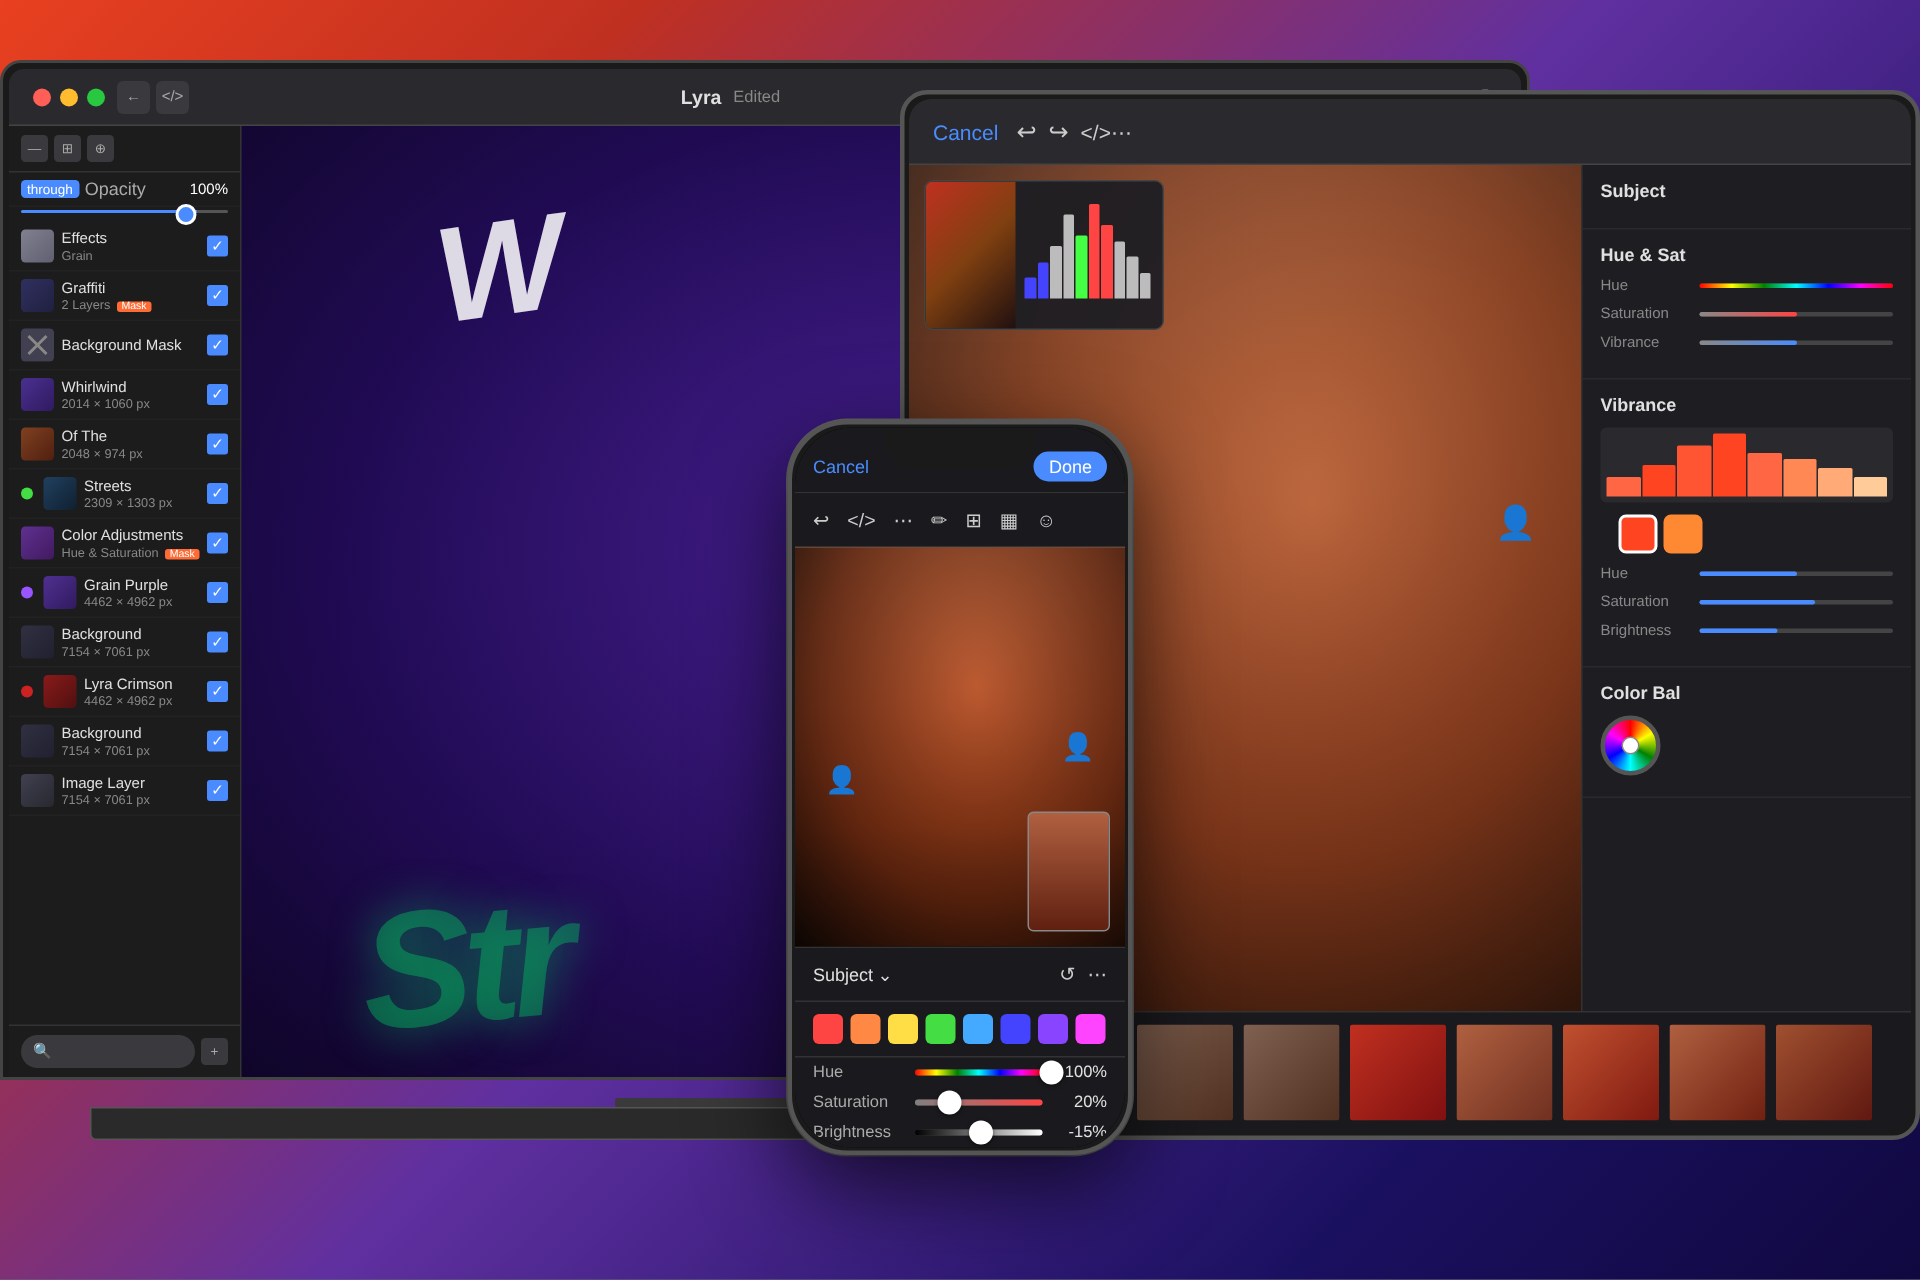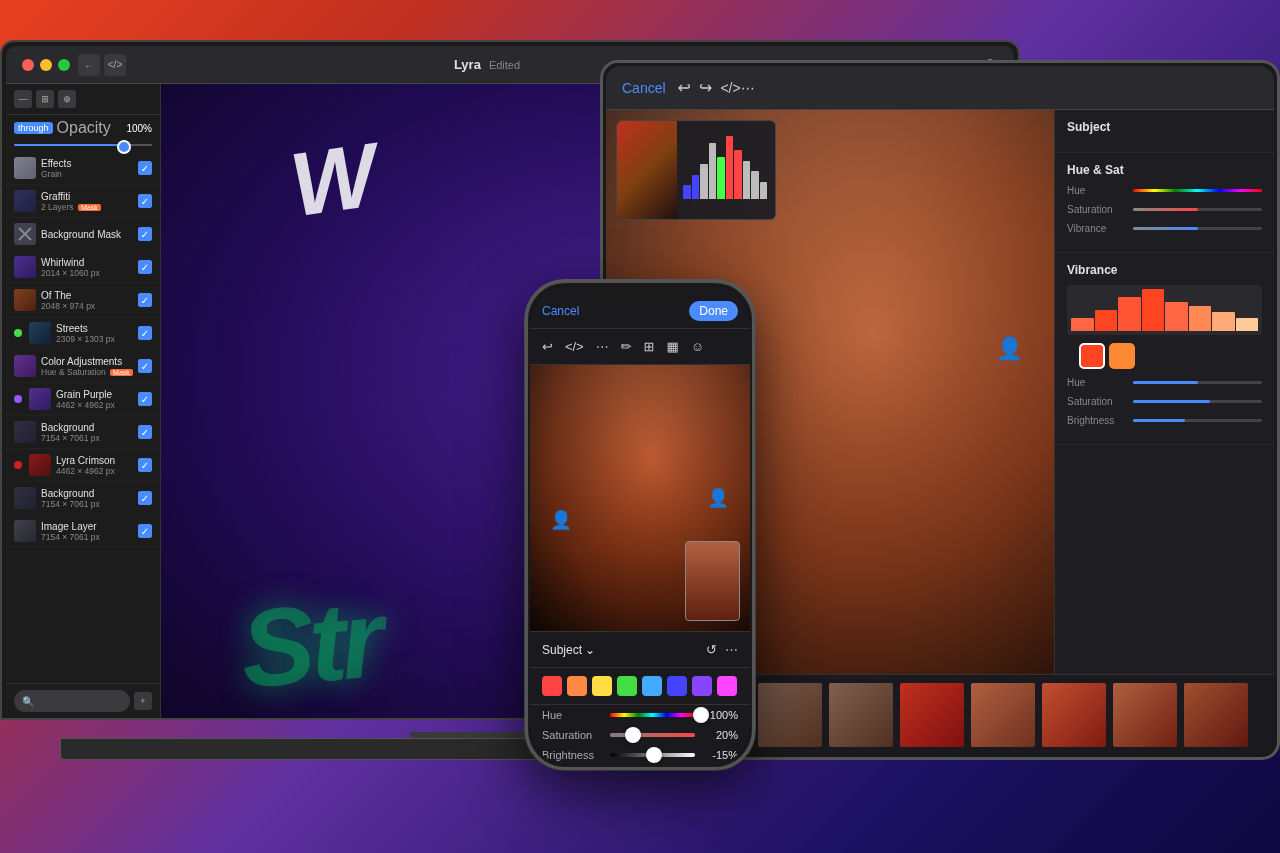--- a/index.html
+++ b/index.html
@@ -190,21 +190,21 @@
     .blend-tag {
       background: #4a8cff;
       color: white;
       font-size: 9px;
       padding: 1px 4px;
       border-radius: 3px;
     }
 
     .opacity-label {
       color: #aaa;
-      font-size: 16px;
+      font-size: 12px;
     }
 
     .opacity-val {
       color: #fff;
       font-size: 10px;
       margin-left: auto;
     }
 
     .opacity-slider {
       width: 100%;
@@ -1218,20 +1218,27 @@
                 </div>
               </div>
               <div class="panel-slider-row">
                 <div class="panel-slider-label">Brightness</div>
                 <div class="panel-slider">
                   <div class="panel-slider-fill" style="width:40%;background:#4a8cff;"></div>
                 </div>
               </div>
             </div>
 
+            <div class="panel-section">
+              <div class="panel-section-title">Color Bal</div>
+
+              <div style="width:40px;height:40px;border-radius:50%;background:conic-gradient(red,yellow,green,cyan,blue,magenta,red);margin:4px 0;border:3px solid #555;position:relative;">
+                <div style="position:absolute;top:50%;left:50%;transform:translate(-50%,-50%);width:12px;height:12px;background:white;border-radius:50%;border:1px solid #888;"></div>
+              </div>
+            </div>
 
           </div>
         </div>
 
         <div class="filmstrip">
           <div class="film-thumb" style="position:relative;">
             <div class="film-thumb-inner ft1" style="background:linear-gradient(135deg,#806050,#403020);"></div>
           </div>
           <div class="film-thumb" style="position:relative;">
             <div class="film-thumb-inner ft2" style="background:linear-gradient(135deg,#706050,#504030);"></div>

